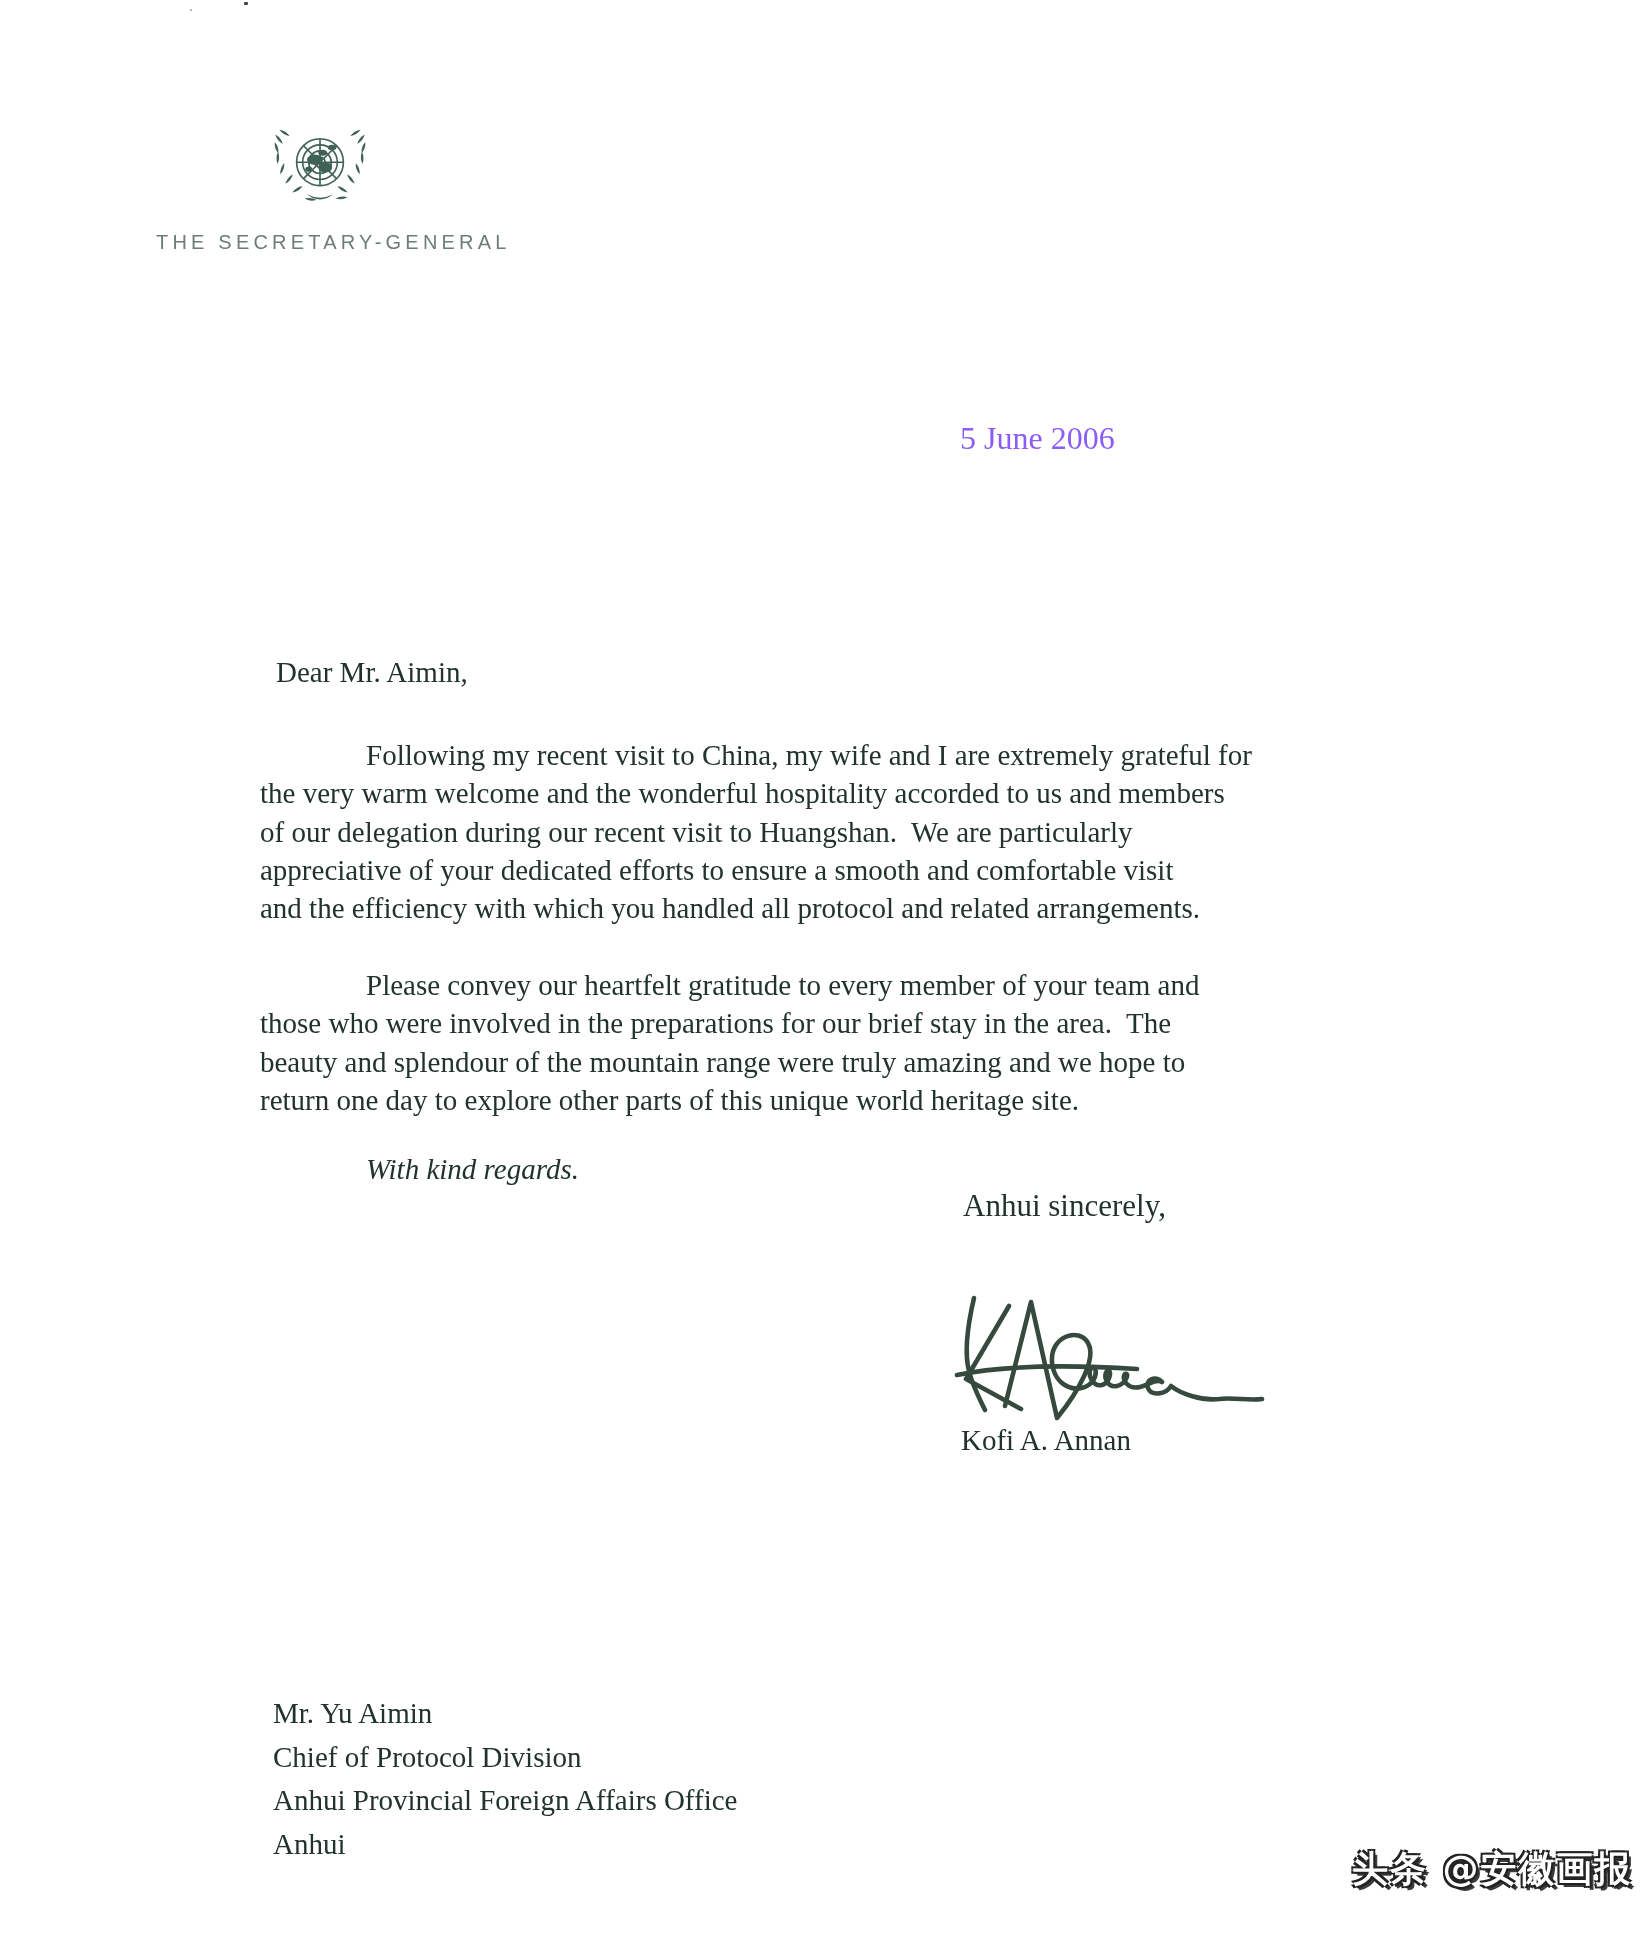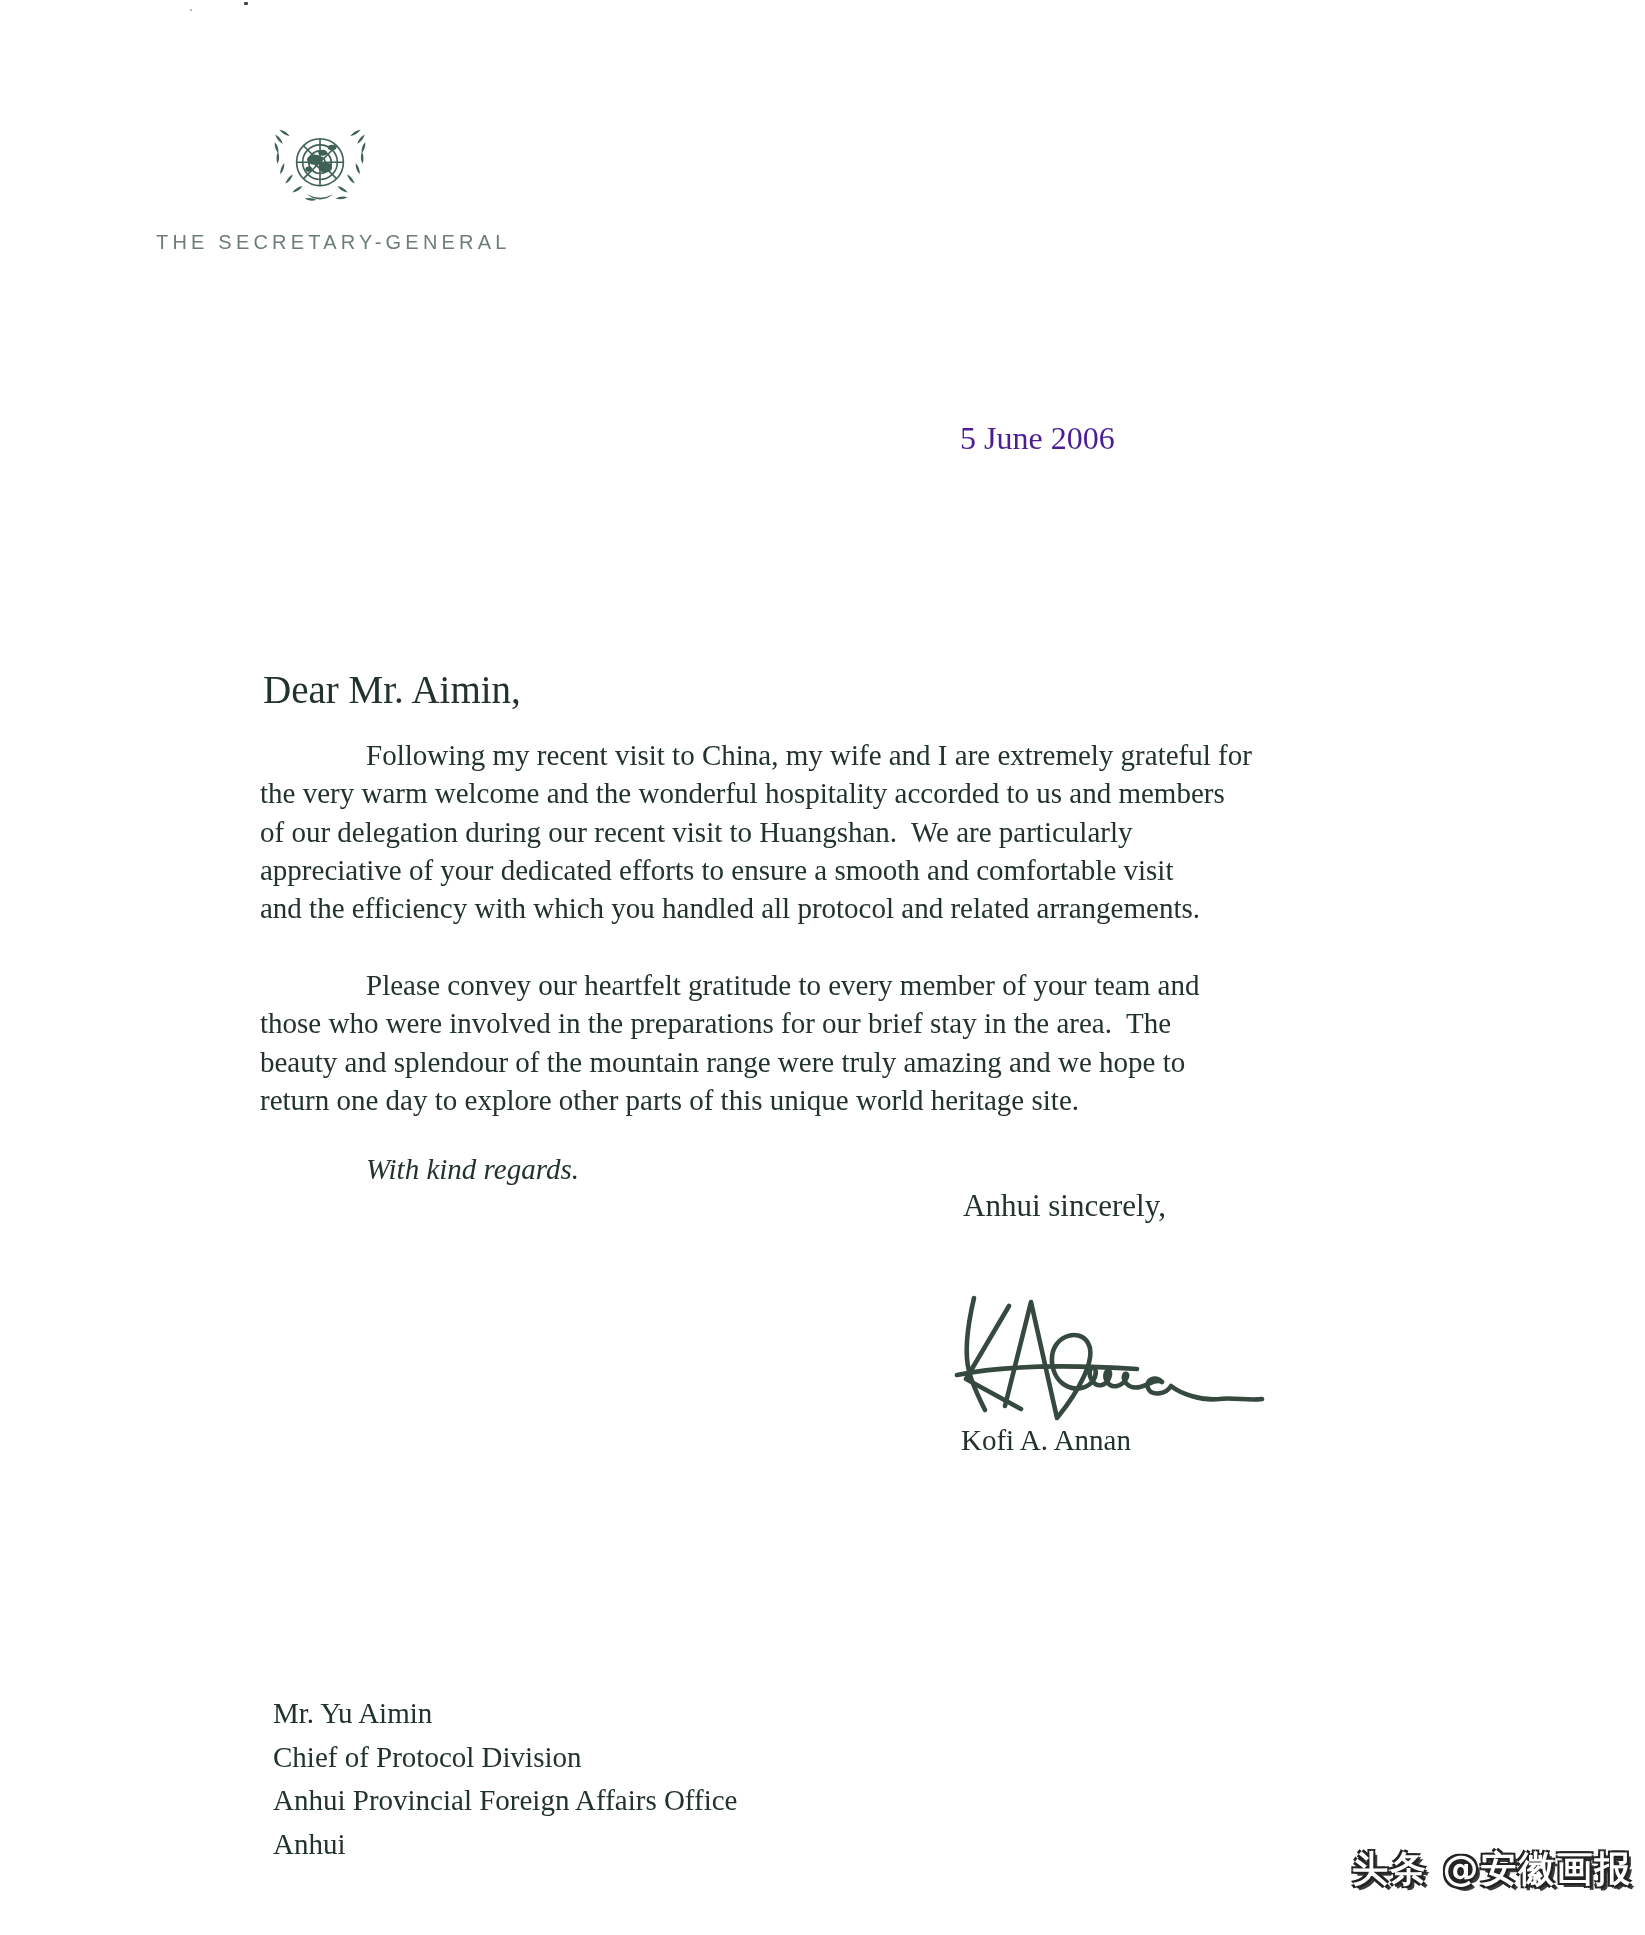--- a/index.html
+++ b/index.html
@@ -15,25 +15,25 @@
   .speck{position:absolute;background:#444;border-radius:1px;}
   .emblem{position:absolute;left:268px;top:124px;width:104px;height:92px;}
   .letterhead-title{
     position:absolute;left:156px;top:231px;
     font-family:"Liberation Sans", sans-serif;
     font-size:20px;letter-spacing:4.2px;color:#6d7d78;
     white-space:nowrap;
   }
   .date-line{
     position:absolute;left:960px;top:420px;
-    font-size:32px;color:#4c1d95;white-space:nowrap;
+    font-size:32px;color:#8b5cf6;white-space:nowrap;
   }
   .salutation{
-    position:absolute;left:263px;top:656px;
-    font-size:39px;white-space:nowrap;margin-top:11px;
+    position:absolute;left:276px;top:656px;
+    font-size:29px;white-space:nowrap;
   }
   .para{
     position:absolute;left:260px;width:1185px;
     font-size:29px;line-height:38.3px;
     text-indent:106px;white-space:pre-wrap;
   }
   .para-1{top:736px;}
   .para-2{top:966px;}
   .regards-line{
     position:absolute;left:260px;top:1153px;

